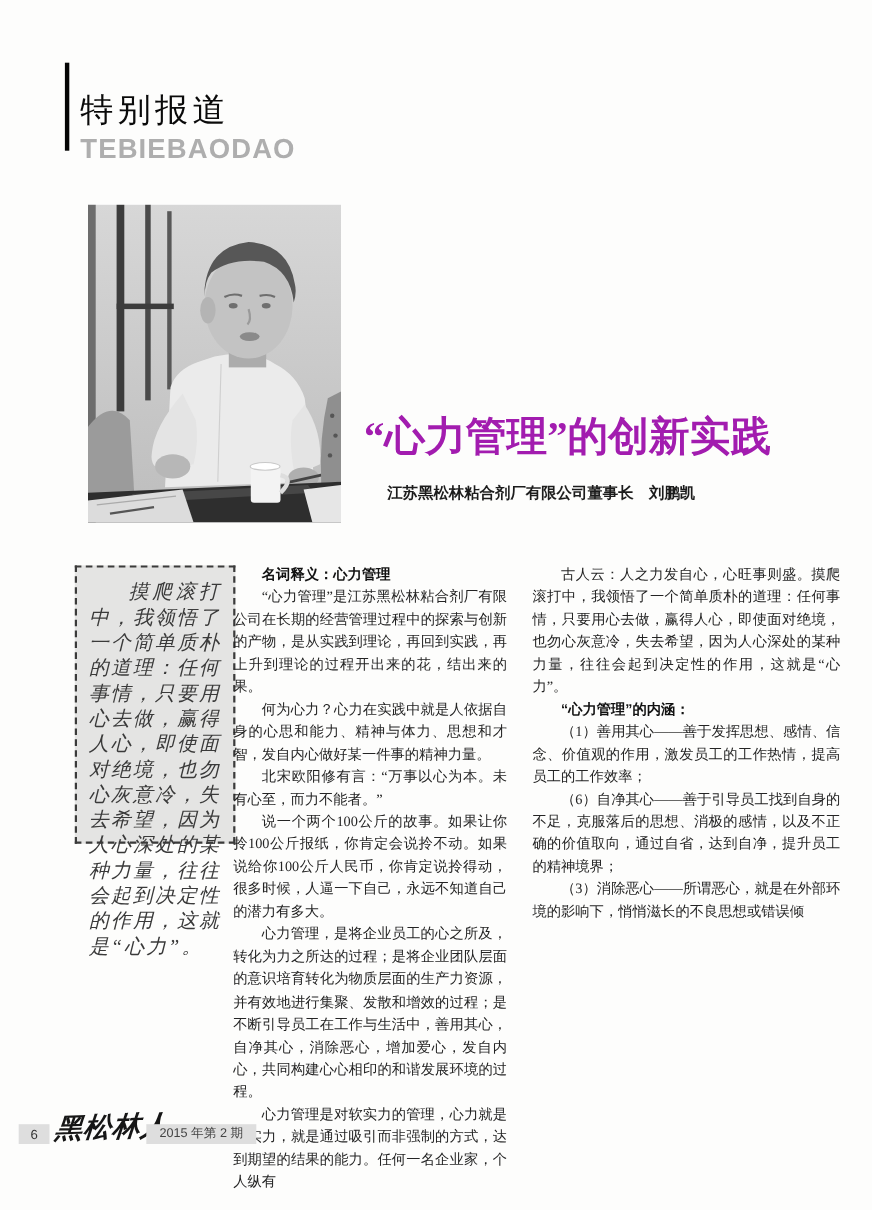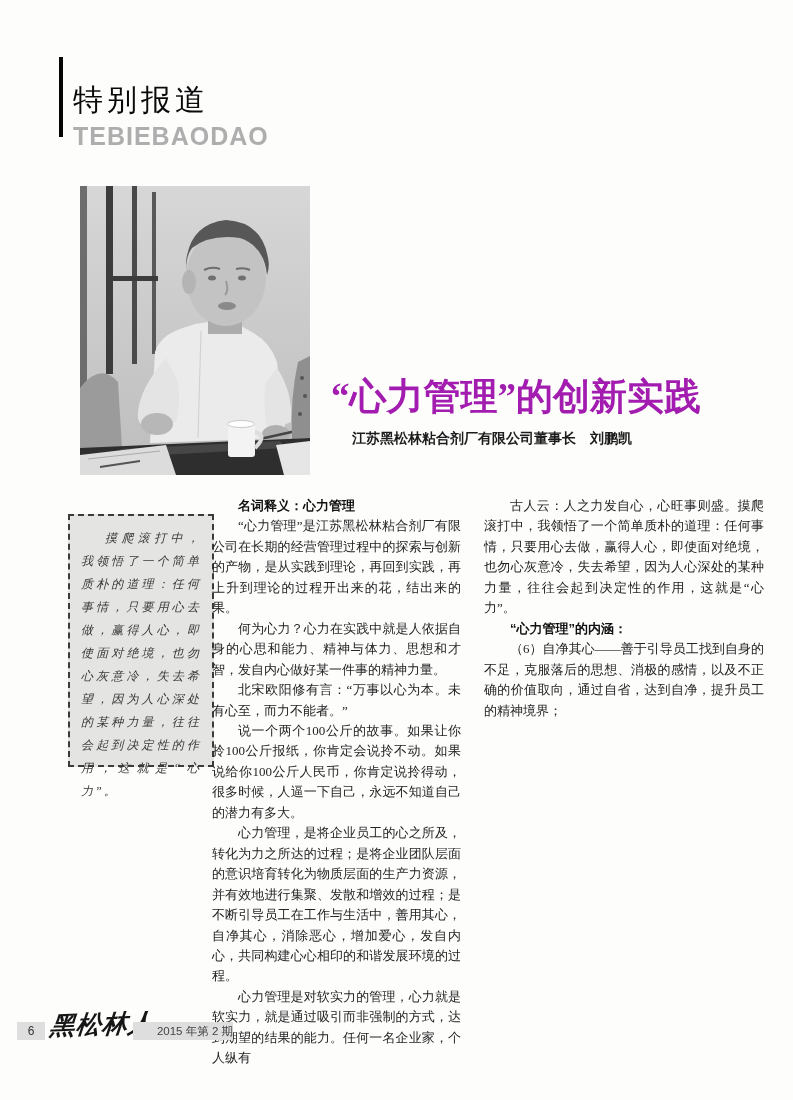--- a/index.html
+++ b/index.html
@@ -22,35 +22,35 @@
     font-size:25px; font-weight:bold; letter-spacing:1px; color:#aeaeae;
   }
   
   .photo { position:absolute; left:80px; top:186px; width:230px; height:289px; display:block; }
   
   .article-title {
     position:absolute; left:331px; top:372px; width:440px;
     font-size:37px; font-weight:bold; color:#a21caf; white-space:nowrap;
   }
   .byline {
-    position:absolute; left:352px; top:430px; width:420px;
+    position:absolute; left:352px; top:440px; width:420px;
     font-family:"Liberation Sans","DejaVu Sans",sans-serif;
     font-size:14px; font-weight:600; color:#1c1c1c; white-space:nowrap;
   }
   
   .quote-box {
     position:absolute; left:68px; top:514px; width:146px; height:253px;
     background:#e4e4e3; border:2px dashed #3b3b3b; padding:11px 11px;
   }
   .quote-text {
-    font-style:italic; font-size:12px; line-height:23px; letter-spacing:2px;
+    font-style:italic; font-size:18px; line-height:23px; letter-spacing:2px;
     color:#3a3a3a; text-indent:2em; text-align:justify;
   }
   
-  .col { position:absolute; top:496px; font-size:13px; line-height:20.45px;
+  .col { position:absolute; top:512px; font-size:13px; line-height:20.45px;
          text-align:justify; text-justify:inter-ideograph; color:#242424; }
   .col-left  { left:212px; width:249px; }
   .col-right { left:484px; width:280px; }
   .col p { text-indent:2em; }
   .col p.noindent { text-indent:0; }
   .col p.bold-head {
     font-family:"Liberation Sans","DejaVu Sans",sans-serif;
     font-weight:bold; color:#111;
   }
   
@@ -59,21 +59,21 @@
     background:#dedede; color:#333; text-align:center;
     font-family:"Liberation Sans","DejaVu Sans",sans-serif; font-size:12px; line-height:18px;
   }
   .footer-logo {
     position:absolute; left:50px; top:1008px; width:85px;
     font-size:25px; font-weight:900; font-style:italic; color:#161616;
     transform:skewX(-7deg) rotate(-2deg); letter-spacing:1px; white-space:nowrap;
   }
   .footer-issue {
     position:absolute; left:133px; top:1022px; width:100px; height:18px;
-    background:#dedede; color:#444; text-align:right;
+    background:#dedede; color:#444; text-align:center;
     font-family:"Liberation Sans","DejaVu Sans",sans-serif; font-size:11.5px; line-height:18px;
   }
 </style>
 </head>
 <body>
 
 <div class="page">
 
   <div class="section-bar"></div>
   <div class="section-title">特别报道</div>
@@ -138,20 +138,22 @@
     <p>何为心力？心力在实践中就是人依据自身的心思和能力、精神与体力、思想和才智，发自内心做好某一件事的精神力量。</p>
     <p>北宋欧阳修有言：“万事以心为本。未有心至，而力不能者。”</p>
     <p>说一个两个100公斤的故事。如果让你拎100公斤报纸，你肯定会说拎不动。如果说给你100公斤人民币，你肯定说拎得动，很多时候，人逼一下自己，永远不知道自己的潜力有多大。</p>
     <p>心力管理，是将企业员工的心之所及，转化为力之所达的过程；是将企业团队层面的意识培育转化为物质层面的生产力资源，并有效地进行集聚、发散和增效的过程；是不断引导员工在工作与生活中，善用其心，自净其心，消除恶心，增加爱心，发自内心，共同构建心心相印的和谐发展环境的过程。</p>
     <p>心力管理是对软实力的管理，心力就是软实力，就是通过吸引而非强制的方式，达到期望的结果的能力。任何一名企业家，个人纵有</p>
   </div>
 
   <div class="col col-right">
     <p>古人云：人之力发自心，心旺事则盛。摸爬滚打中，我领悟了一个简单质朴的道理：任何事情，只要用心去做，赢得人心，即使面对绝境，也勿心灰意冷，失去希望，因为人心深处的某种力量，往往会起到决定性的作用，这就是“心力”。</p>
     <p class="bold-head">“心力管理”的内涵：</p>
+    <p>（1）善用其心——善于发挥思想、感情、信念、价值观的作用，激发员工的工作热情，提高员工的工作效率；</p>
     <p>（6）自净其心——善于引导员工找到自身的不足，克服落后的思想、消极的感情，以及不正确的价值取向，通过自省，达到自净，提升员工的精神境界；</p>
+    <p>（3）消除恶心——所谓恶心，就是在外部环境的影响下，悄悄滋长的不良思想或错误倾</p>
   </div>
 
   <div class="footer-pagenum">6</div>
   <div class="footer-logo">黑松林人</div>
   <div class="footer-issue">2015 年第 2 期</div>
 
 </div>
 
 </body></html>

